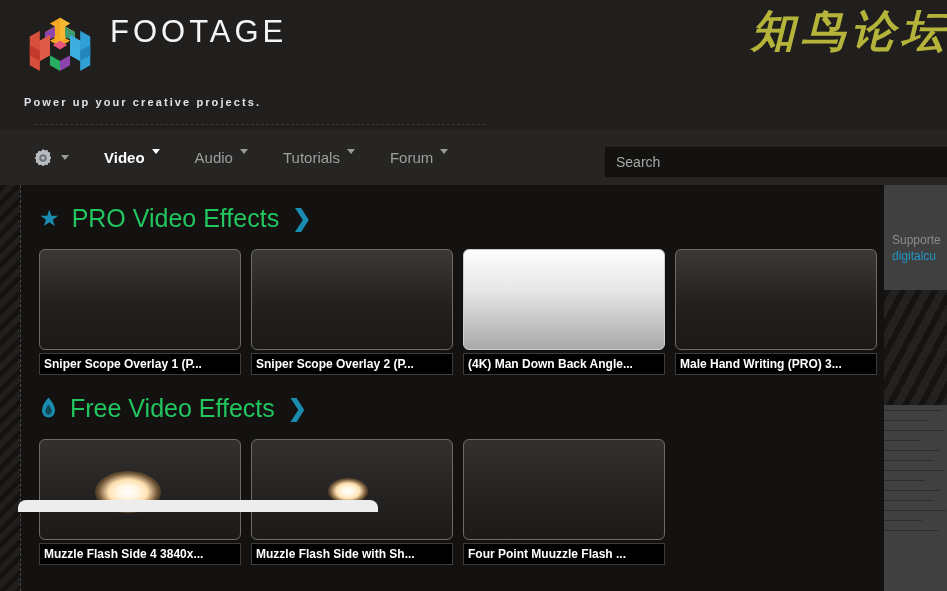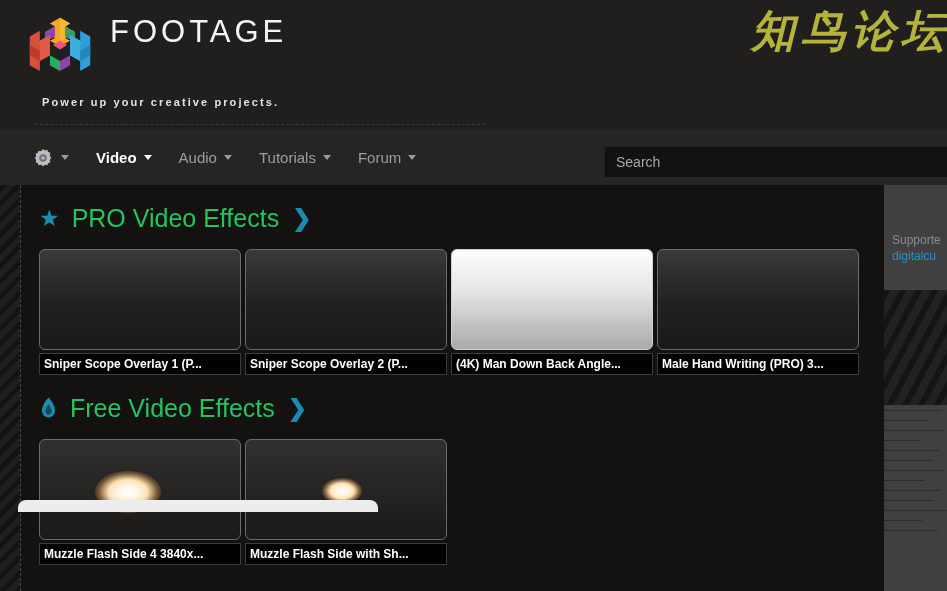--- a/index.html
+++ b/index.html
@@ -65,21 +65,21 @@
   .brand-line2 {
     font-size: 35px;
     letter-spacing: 3px;
     color: #ffffff;
     font-weight: 700;
     line-height: 38px;
   }
 
   .tagline {
     position: absolute;
-    left: 42px; top: 96px;
+    left: 24px; top: 96px;
     font-size: 11px;
     font-weight: 700;
     letter-spacing: 2.1px;
     color: #dfe4ea;
   }
 
   .watermark {
     position: absolute;
     right: -4px; top: 2px;
     font-family: "DejaVu Serif", serif;
@@ -126,23 +126,22 @@
     border-left: 4px solid transparent;
     border-right: 4px solid transparent;
     border-top: 5px solid #9a9a98;
     margin-left: 7px;
     vertical-align: middle;
   }
 
   .nav-item {
     font-size: 15px;
     color: #9e9e9c;
-    margin-left: 27px;
-    display: flex;
-    align-items: center;
+    margin-left: 35px;
+    display: flex;
     cursor: pointer;
     white-space: nowrap;
   }
 
   .nav-item.active { color: #ffffff; font-weight: 700; }
   .nav-item.active .caret { border-top-color: #ffffff; }
 
   .search-wrap {
     position: absolute;
     left: 605px; top: 147px;
@@ -201,21 +200,21 @@
   .section-arrow {
     font-size: 23px;
     color: #1a8cb0;
     margin-left: 13px;
     font-weight: 700;
     line-height: 1;
   }
 
   .card-row {
     display: flex;
-    gap: 4px;
+    gap: 10px;
     margin-top: 8px;
   }
 
   .card {
     width: 202px;
     flex: none;
     cursor: pointer;
   }
 
   .thumb {
@@ -450,20 +449,24 @@
           <div class="caption">Muzzle Flash Side 4 3840x...</div>
         </div>
 
         <div class="card">
           <div class="thumb flash">
             <span class="flash-blob" style="left:76px;top:38px;width:40px;height:26px;"></span>
           </div>
           <div class="caption">Muzzle Flash Side with Sh...</div>
         </div>
 
+        <div class="card">
+          <div class="thumb flash"></div>
+          <div class="caption">Four Point Muuzzle Flash ...</div>
+        </div>
       </div>
     </div>
 
   </div>
 
   <div class="rail">
     <div class="rail-support">Supporte</div>
     <div class="rail-link">digitalcu</div>
     <div class="rail-stripes"></div>
     <div class="rail-lines">

